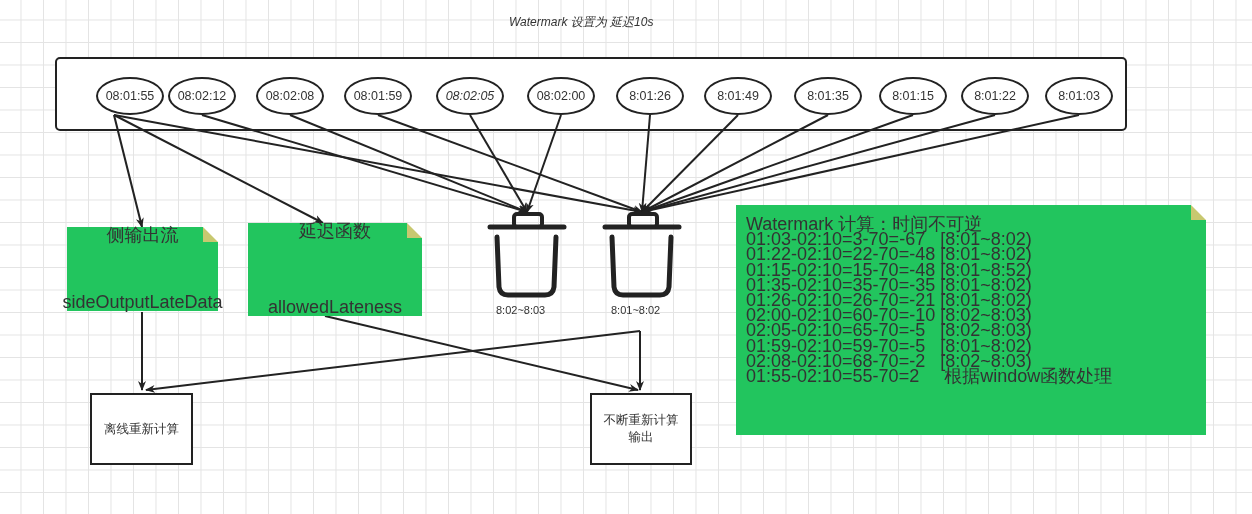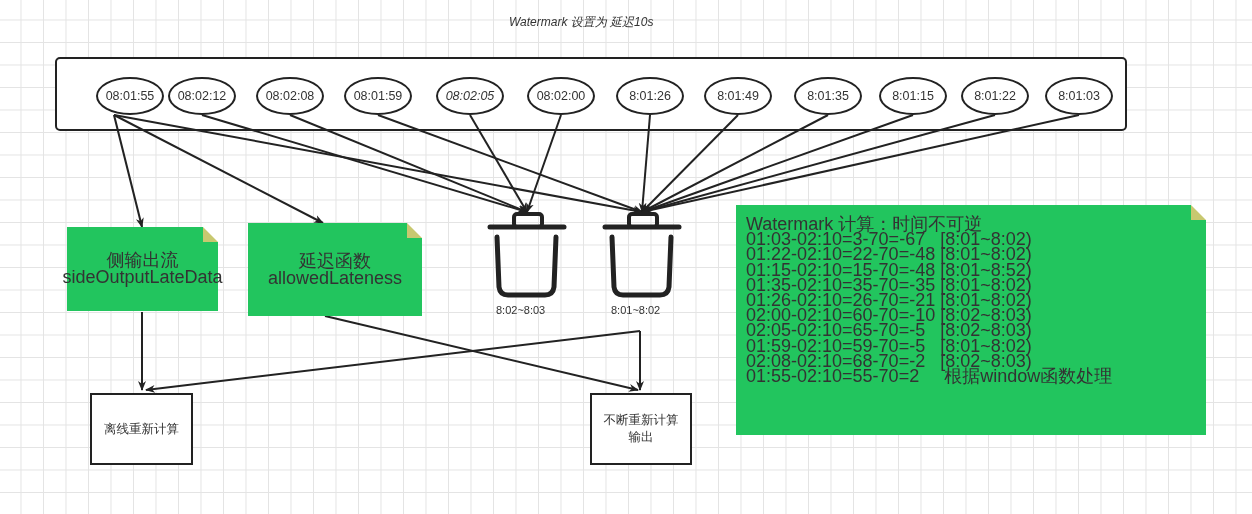--- a/index.html
+++ b/index.html
@@ -33,21 +33,21 @@
   .note {
     position: absolute; background: #22c55e; box-sizing: border-box;
     font-size: 18px; color: #333;
   }
   .note .fold {
     position: absolute; right: 0; top: 0; width: 0; height: 0;
     border-style: solid; border-width: 0 15px 15px 0;
     border-color: transparent #ffffff #c8c870 transparent;
   }
   .note.center {
-    display: flex; flex-direction: column; align-items: center; justify-content: center;
+    display: flex; flex-direction: column; align-items: center; justify-content: space-between;
     text-align: center; line-height: 17px;
   }
   .box {
     position: absolute; border: 2px solid #222; background: #fff; box-sizing: border-box;
     display: flex; flex-direction: column; align-items: center; justify-content: center;
     font-size: 12.5px; color: #333; text-align: center; line-height: 17px;
   }
   .bucket-label {
     position: absolute; font-size: 11px; color: #333; white-space: nowrap;
   }

